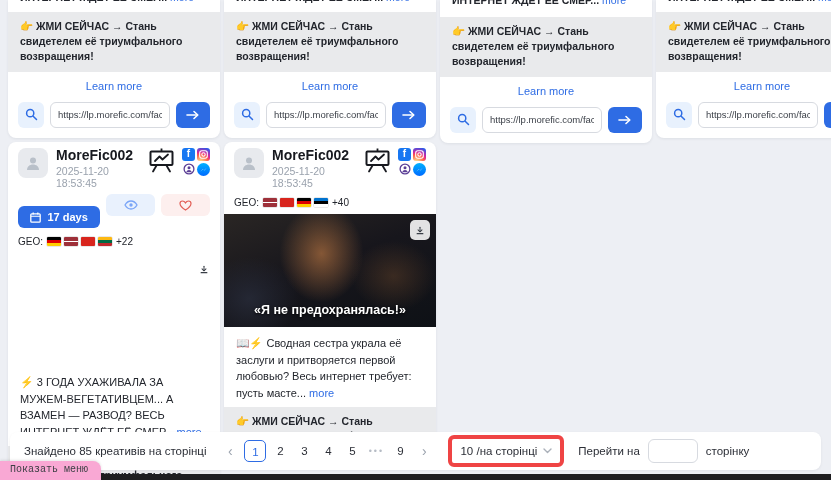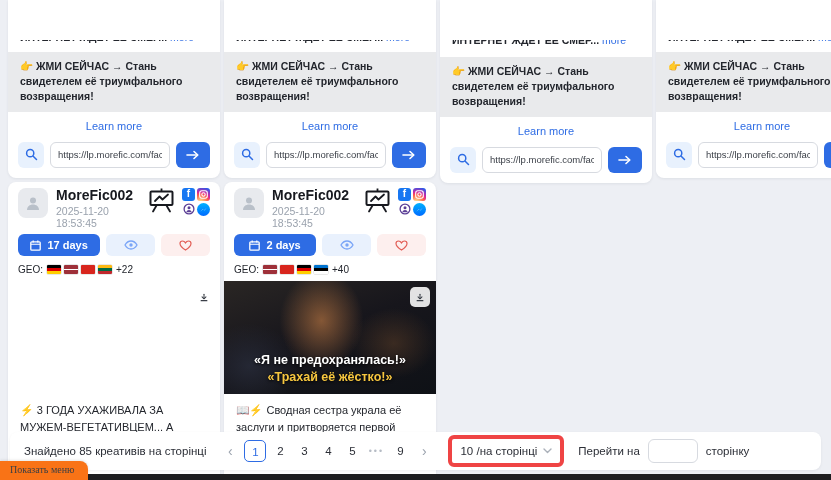--- a/index.html
+++ b/index.html
@@ -3,21 +3,21 @@
 <meta charset="utf-8">
 <style>
   html,body{margin:0;padding:0;}
   body{font-family:"Liberation Sans",sans-serif;}
   .screen{position:relative;width:831px;height:480px;background:#edeff4;overflow:hidden;}
   .col{position:absolute;top:0;width:212px;}
   #col1{left:8px}#col2{left:224px}#col3{left:440px}#col4{left:656px}
   .card{background:#fff;border-radius:8px;box-shadow:0 1px 3px rgba(15,23,42,.07);overflow:hidden;}
   .top-card{margin-bottom:4px;border-top-left-radius:0;border-top-right-radius:0;}
   .full-card{margin-top:0;}
-  .clip-line{overflow:hidden;height:3px;margin-top:40px;}
+  .clip-line{overflow:hidden;height:3px;}
   .clip-line.tall{height:8px;}
   .clip-inner{display:block;transform:translateY(-9px);font-size:10.5px;font-weight:700;color:#23262d;padding:0 12px;white-space:nowrap;}
   .clip-line.tall .clip-inner{transform:translateY(-6px);}
   .clip-inner .more{color:#2e6ce4;font-weight:400;}
   .cta-block{margin-top:9px;background:#e9eaec;padding:7px 12px;font-size:10.5px;line-height:1.45;font-weight:700;color:#23262d;}
   .full-card .cta-block{margin-top:0;}
   .learn{display:block;text-align:center;padding:8px 0 5px;color:#2e6ce4;font-size:11px;text-decoration:none;}
   .url-row{display:flex;align-items:center;gap:6px;padding:5px 10px 10px;}
   .sq-btn{flex:none;display:flex;align-items:center;justify-content:center;border:none;border-radius:6px;cursor:pointer;padding:0;}
   .search-btn{width:26px;height:26px;background:#e8f1fd;}
@@ -31,21 +31,21 @@
   .pdate{font-size:10.5px;color:#9aa2ad;margin-top:2px;}
   .picons{margin-left:auto;display:flex;gap:7px;align-items:flex-start;}
   .socials{display:grid;grid-template-columns:13px 13px;grid-auto-rows:13px;gap:2px;}
   .soc{width:13px;height:13px;border-radius:3px;display:flex;align-items:center;justify-content:center;overflow:hidden;}
   .soc-fb{background:#1877f2;color:#fff;font-size:10px;font-weight:700;line-height:1;border-radius:3px;}
   .soc-ig{background:radial-gradient(circle at 28% 110%, #fdf497 0%, #fd5949 45%, #d6249f 60%, #285AEB 90%);}
   .soc-an{background:#fff;}
   .soc-ms{background:linear-gradient(#00b2ff,#006aff);border-radius:50%;}
   
   .btn-row{display:flex;gap:6px;padding:3px 10px 2px;}
-  .days-btn{flex:1.9;height:22px;background:#2e6ce4;border:none;border-radius:6px;color:#fff;font-size:11px;font-weight:700;display:flex;align-items:center;justify-content:center;gap:6px;cursor:pointer;font-family:"Liberation Sans",sans-serif;}
+  .days-btn{flex:1.9;height:22px;background:#2e6ce4;border:none;border-radius:6px;color:#fff;font-size:11px;font-weight:700;display:flex;align-items:center;justify-content:center;gap:6px;cursor:pointer;font-family:"Liberation Sans",sans-serif;margin-top:12px;}
   .eye-btn{flex:1;height:22px;background:#e9f1fd;border:none;border-radius:6px;display:flex;align-items:center;justify-content:center;cursor:pointer;}
   .heart-btn{flex:1;height:22px;background:#fdefee;border:none;border-radius:6px;display:flex;align-items:center;justify-content:center;cursor:pointer;}
   .geo-row{display:flex;align-items:center;gap:4px;padding:6px 10px 6px;font-size:10px;font-weight:400;color:#23262d;}
   .flag{width:14px;height:9px;display:inline-block;border-radius:1px;box-shadow:0 0 0 .5px rgba(0,0,0,.18);flex:none;}
   .flag-de{background:linear-gradient(#000 33%,#dd0000 33% 66%,#ffce00 66%);}
   .flag-lv{background:linear-gradient(#9e3039 40%,#fff 40% 60%,#9e3039 60%);}
   .flag-red{background:#d8251d;}
   .flag-lt{background:linear-gradient(#fdb913 33%,#006a44 33% 66%,#c1272d 66%);}
   .flag-ee{background:linear-gradient(#0072ce 33%,#000 33% 66%,#fff 66%);}
   
@@ -75,21 +75,21 @@
   .found-text{margin-right:4px;}
   .pg-nav{display:flex;align-items:center;gap:4px;}
   .pg-arrow{width:20px;height:22px;border:none;background:transparent;color:#9aa2ad;font-size:14px;cursor:pointer;display:flex;align-items:center;justify-content:center;font-family:"Liberation Sans",sans-serif;}
   .page{min-width:20px;height:22px;line-height:22px;text-align:center;border:none;background:transparent;font-size:11.5px;color:#2b2e36;cursor:pointer;font-family:"Liberation Sans",sans-serif;padding:0;}
   .page.active{width:22px;min-width:22px;border:1px solid #2e6ce4;border-radius:5px;color:#2e6ce4;background:#fff;}
   .pg-dots{color:#b6bcc5;font-size:9px;letter-spacing:2px;min-width:20px;text-align:center;}
   .per-page{display:flex;align-items:center;gap:6px;border:4px solid #ef4444;border-radius:6px;height:24px;padding:0 8px;cursor:pointer;margin-left:4px;}
   .goto-wrap{display:flex;align-items:center;gap:8px;margin-left:4px;}
   .goto-input{width:38px;height:22px;border:1px solid #d7dae0;border-radius:6px;font-size:11px;padding:0 5px;font-family:"Liberation Sans",sans-serif;}
   
-  .menu-tab{position:absolute;left:0;top:461px;z-index:6;background:#f97316;border-radius:0 8px 0 0;padding:3px 13px 6px 10px;font-size:10px;color:#3c3f44;box-shadow:0 -1px 3px rgba(0,0,0,.1);border:none;cursor:pointer;font-family:Liberation Serif, serif;}
+  .menu-tab{position:absolute;left:0;top:461px;z-index:6;background:#f9a8d4;border-radius:0 8px 0 0;padding:3px 13px 6px 10px;font-size:10px;color:#3c3f44;box-shadow:0 -1px 3px rgba(0,0,0,.1);border:none;cursor:pointer;font-family:Liberation Mono, monospace;}
   .bottom-strip{position:absolute;left:0;right:0;bottom:0;height:6px;background:#1e1e20;z-index:5;}
 </style>
 </head>
 <body>
 
 <div class="screen">
 
   <div class="col" id="col1">
     <div class="card top-card">
       <div class="clip-line">
@@ -264,63 +264,40 @@
                 </svg>
               </span>
             <span class="soc soc-ms">
                 <svg width="9" height="9" viewBox="0 0 10 10">
                   <path d="M1.5 7.5 4 4.5l1.8 1.4L8.5 3 6 6 4.2 4.6z" fill="#fff"></path>
                 </svg>
               </span>
           </div>
         </div>
       </div>
-      <div class="btn-row">
-        <button class="days-btn">
-          <svg width="11" height="11" viewBox="0 0 11 11">
-              <rect x="0.8" y="1.8" width="9.4" height="8.4" rx="1" fill="none" stroke="#fff" stroke-width="1.3"></rect>
-              <line x1="3.2" y1="0.5" x2="3.2" y2="2.5" stroke="#fff" stroke-width="1.3"></line>
-              <line x1="7.8" y1="0.5" x2="7.8" y2="2.5" stroke="#fff" stroke-width="1.3"></line>
-              <line x1="1" y1="4.3" x2="10" y2="4.3" stroke="#fff" stroke-width="1.1"></line>
-            </svg>
-          <span>2 days</span>
-        </button>
-        <button class="eye-btn">
-          <svg width="14" height="10" viewBox="0 0 14 10">
-              <path d="M1 5C2.6 2.2 4.7 1 7 1s4.4 1.2 6 4c-1.6 2.8-3.7 4-6 4S2.6 7.8 1 5z" fill="none" stroke="#7aa5f7" stroke-width="1.3"></path>
-              <circle cx="7" cy="5" r="1.7" fill="#7aa5f7"></circle>
-            </svg>
-        </button>
-        <button class="heart-btn">
-          <svg width="13" height="11" viewBox="0 0 13 11">
-              <path d="M6.5 10C2.2 7.2 1 5.3 1 3.4 1 2 2.1 1 3.5 1c1.2 0 2.3.7 3 1.9C7.2 1.7 8.3 1 9.5 1 10.9 1 12 2 12 3.4c0 1.9-1.2 3.8-5.5 6.6z" fill="none" stroke="#e25d55" stroke-width="1.2"></path>
-            </svg>
-        </button>
-      </div>
       <div class="geo-row">
         <span>GEO:</span>
         <span style="display:flex;gap:3px;align-items:center;">
             <span class="flag flag-lv"></span>
             <span class="flag flag-red"></span>
             <span class="flag flag-de"></span>
             <span class="flag flag-ee"></span>
           </span>
         <span>+40</span>
       </div>
       <div class="ad-image img2">
         <button class="img-dl">
           <svg width="11" height="11" viewBox="0 0 11 11">
               <line x1="5.5" y1="1" x2="5.5" y2="7" stroke="#3a3f47" stroke-width="1.4" stroke-linecap="round"></line>
               <polyline points="2.8,4.6 5.5,7.3 8.2,4.6" fill="none" stroke="#3a3f47" stroke-width="1.4" stroke-linecap="round" stroke-linejoin="round"></polyline>
               <line x1="1.5" y1="9.8" x2="9.5" y2="9.8" stroke="#3a3f47" stroke-width="1.4" stroke-linecap="round"></line>
             </svg>
         </button>
         <div class="overlay-text">
           <div class="ov1">«Я не предохранялась!»</div>
-          <div class="ov2">«Трахай её жёстко!»</div>
         </div>
       </div>
       <div class="body-text"><span>📖⚡ Сводная сестра украла её заслуги и притворяется первой любовью? Весь интернет требует: пусть масте...</span> <span class="more">more</span></div>
       <div class="cta-block">👉 ЖМИ СЕЙЧАС → Стань свидетелем её триумфального возвращения!</div>
 
     </div>
   </div>
 
   <div class="col" id="col3">
     <div class="card top-card">

